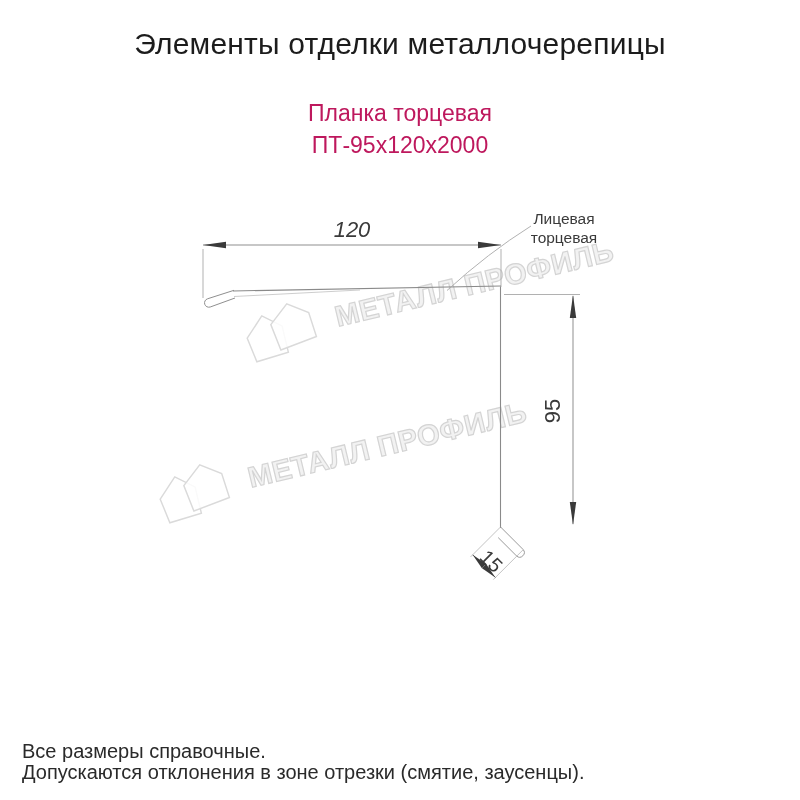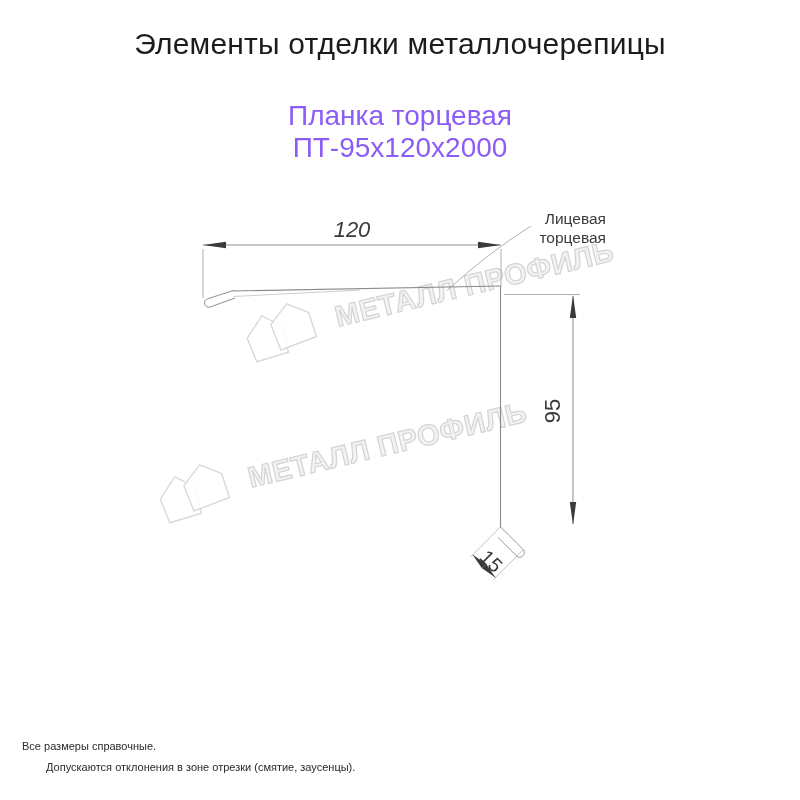--- a/index.html
+++ b/index.html
@@ -11,21 +11,21 @@
   }
   .abs{position:absolute;}
 
   
   .page-title{
     left:0;top:27px;width:800px;text-align:center;
     font-size:30px;color:#1c1c1c;letter-spacing:0.2px;
   }
   .subtitle{
     left:0;width:800px;text-align:center;
-    font-size:28px;color:#8b5cf6;
+    font-size:23px;color:#be185d;
   }
   .subtitle.l1{top:100px;}
   .subtitle.l2{top:132px;}
 
   
   .watermark{
     display:flex;align-items:center;gap:10px;
     transform-origin:left center;
     transform:rotate(-13.5deg);
     z-index:1;pointer-events:none;
@@ -45,28 +45,28 @@
   .dim-label{
     z-index:3;color:#3a3a3a;font-size:22px;text-align:center;
   }
   .dim-120{left:300px;top:217px;width:104px;font-style:italic;}
   .dim-95{left:523px;top:398px;width:60px;transform:rotate(-90deg);}
   .dim-15{left:471px;top:550px;width:40px;font-size:20px;transform:rotate(45deg);}
   .face-label{
     z-index:3;left:522px;top:209px;width:84px;text-align:center;
     font-size:15.5px;line-height:19px;color:#3a3a3a;
   }
-  .face-label span{display:block;text-align:right;}
+  .face-label span{display:block;}
 
   
   .footer-note{
-    left:22px;z-index:3;font-size:11px;color:#2a2a2a;
+    left:22px;z-index:3;font-size:20px;color:#2a2a2a;
   }
   .footer-note.n1{top:740px;}
-  .footer-note.n2{top:761px;margin-left:24px;}
+  .footer-note.n2{top:761px;}
 </style>
 </head>
 <body>
 
 <div class="abs page-title">Элементы отделки металлочерепицы</div>
 <div class="abs subtitle l1">Планка торцевая</div>
 <div class="abs subtitle l2">ПТ-95х120х2000</div>
 
 <div class="abs watermark wm-upper">
   <svg width="84" height="58" viewBox="0 0 86 60">

